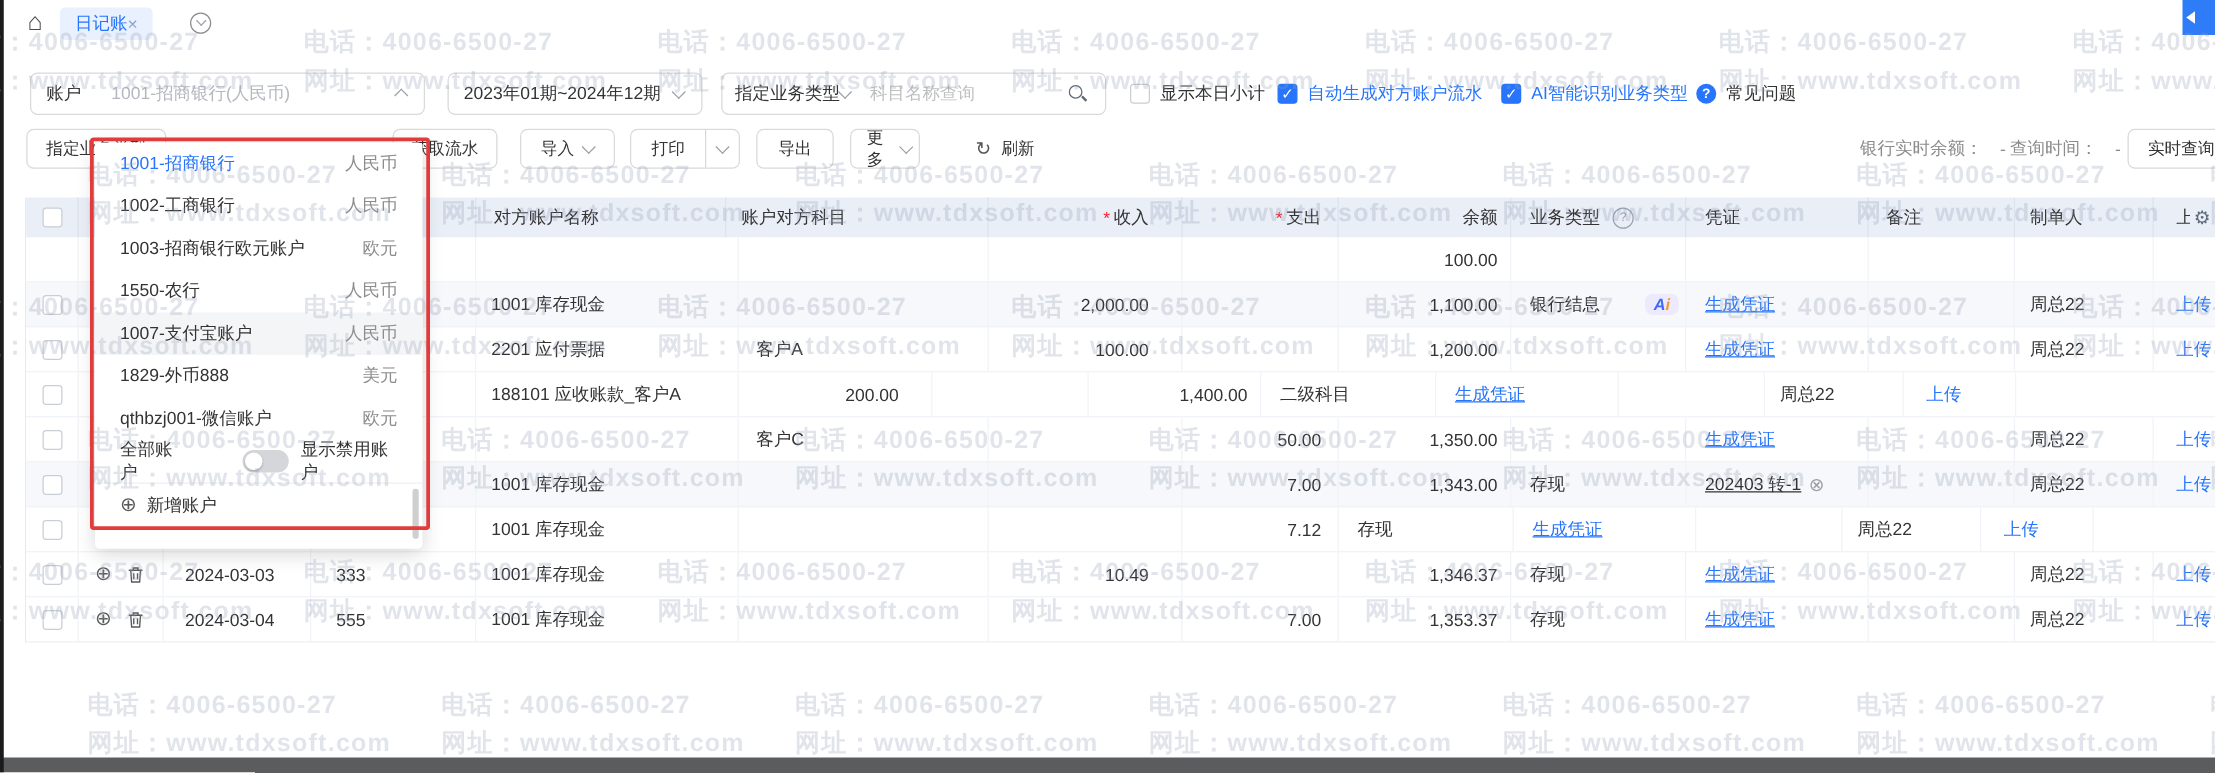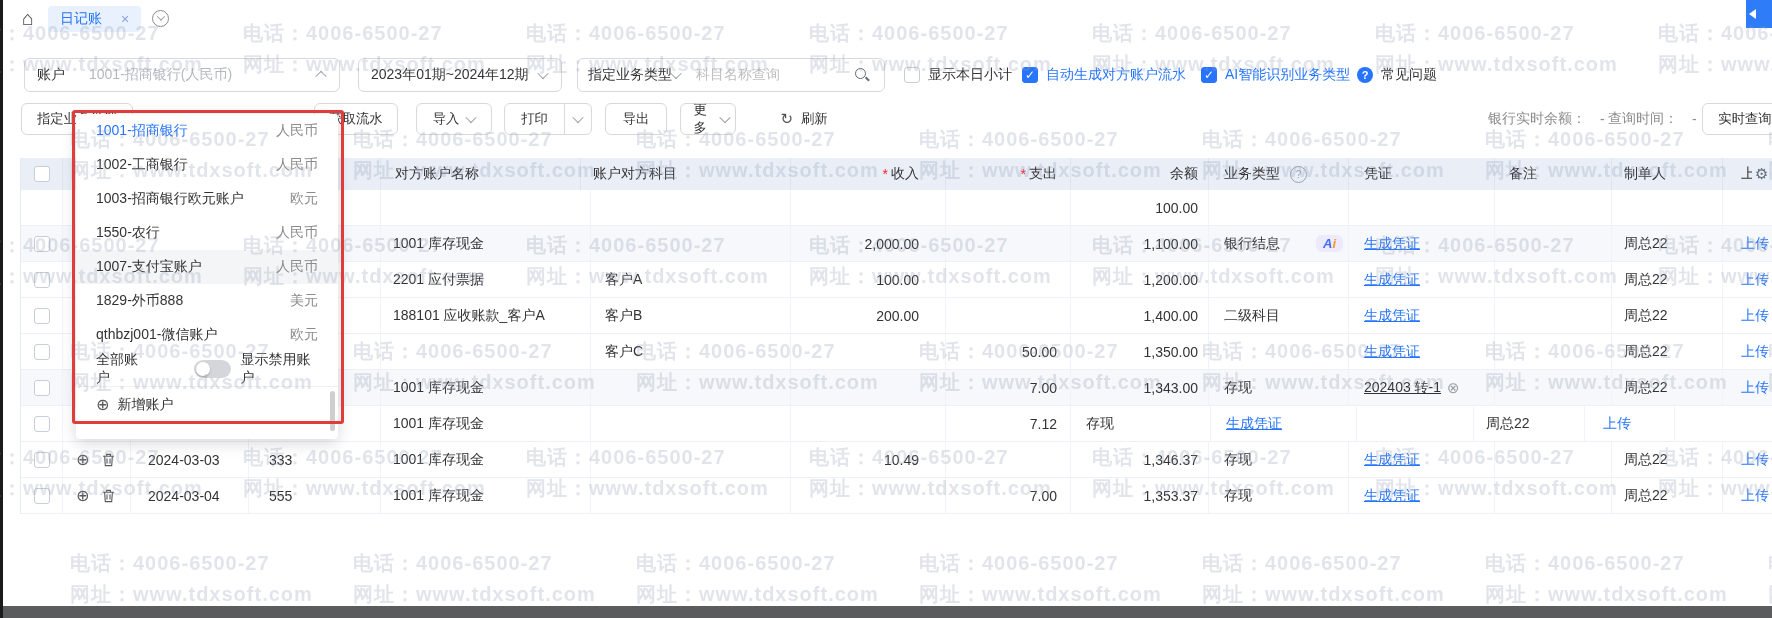--- a/index.html
+++ b/index.html
@@ -7,21 +7,21 @@
         font-family:"Liberation Sans","DejaVu Sans",sans-serif;font-size:14px;color:#333;}
   
   .left-edge{position:absolute;left:0;top:0;width:3px;height:618px;background:#1b1b1b;z-index:60;}
   .bottom-strip{position:absolute;left:0;bottom:0;width:100%;height:12px;background:#5b5c5e;z-index:40;}
   .corner{position:absolute;right:0;top:0;width:26px;height:28px;background:#2e7cf7;z-index:55;}
   .corner .tri{position:absolute;left:3px;top:9px;width:0;height:0;border-top:5px solid transparent;
                border-bottom:5px solid transparent;border-right:7px solid #fff;}
   
   .tabbar{position:absolute;left:0;top:0;width:100%;height:38px;background:#fff;display:flex;align-items:center;}
   .home{position:absolute;left:22px;top:7px;font-size:20px;color:#4a4a4a;cursor:pointer;}
-  .tab{position:absolute;left:48px;top:6px;height:26px;display:flex;align-items:center;gap:19px;
+  .tab{position:absolute;left:48px;top:6px;height:26px;display:flex;align-items:center;gap:0;
        background:#e8f1fd;color:#2675fc;padding:0 12px;border-radius:4px;cursor:pointer;}
   .tab-close{color:#88a5d6;font-size:14px;cursor:pointer;}
   .hist{position:absolute;left:152px;top:10px;width:17px;height:17px;border:1.4px solid #8c8c8c;border-radius:50%;
         box-sizing:border-box;display:flex;align-items:center;justify-content:center;cursor:pointer;}
   
   .chev{display:inline-block;width:7px;height:7px;border-right:1.5px solid #9aa0a8;border-bottom:1.5px solid #9aa0a8;}
   .chev.d{transform:rotate(45deg) translate(-1px,-1px);}
   .chev.u{transform:rotate(-135deg) translate(-1px,-1px);}
   .hist .chev{width:5px;height:5px;margin-top:-2px;}
   .search-ic{position:relative;width:15px;height:15px;display:inline-block;}
@@ -315,21 +315,20 @@
           </div>
         </div>
         <div class="tr">
           <div class="td" style="width: 42px; justify-content: center;">
             <span class="cb"></span>
           </div>
           <div class="td ops-cell" style="width: 68px;"></div>
           <div class="td" style="width: 118px; padding-left: 17px;"></div>
           <div class="td" style="width: 132px; padding-left: 20px;"></div>
           <div class="td" style="width: 210px; padding-left: 12px;">188101 应收账款_客户A</div>
-          <div class="td" style="width: 200px; padding-left: 14px;">客户B</div>
           <div class="td ar" style="width: 155px; padding-right: 26px;">200.00</div>
           <div class="td ar" style="width: 125px; padding-right: 13px;"></div>
           <div class="td ar" style="width: 138px; padding-right: 10px;">1,400.00</div>
           <div class="td" style="width: 140px; padding-left: 15px;">
             <span>二级科目</span>
           </div>
           <div class="td" style="width: 146px; padding-left: 15px;">
             <span class="link">生成凭证</span>
           </div>
           <div class="td" style="width: 117px; padding-left: 14px;"></div>

